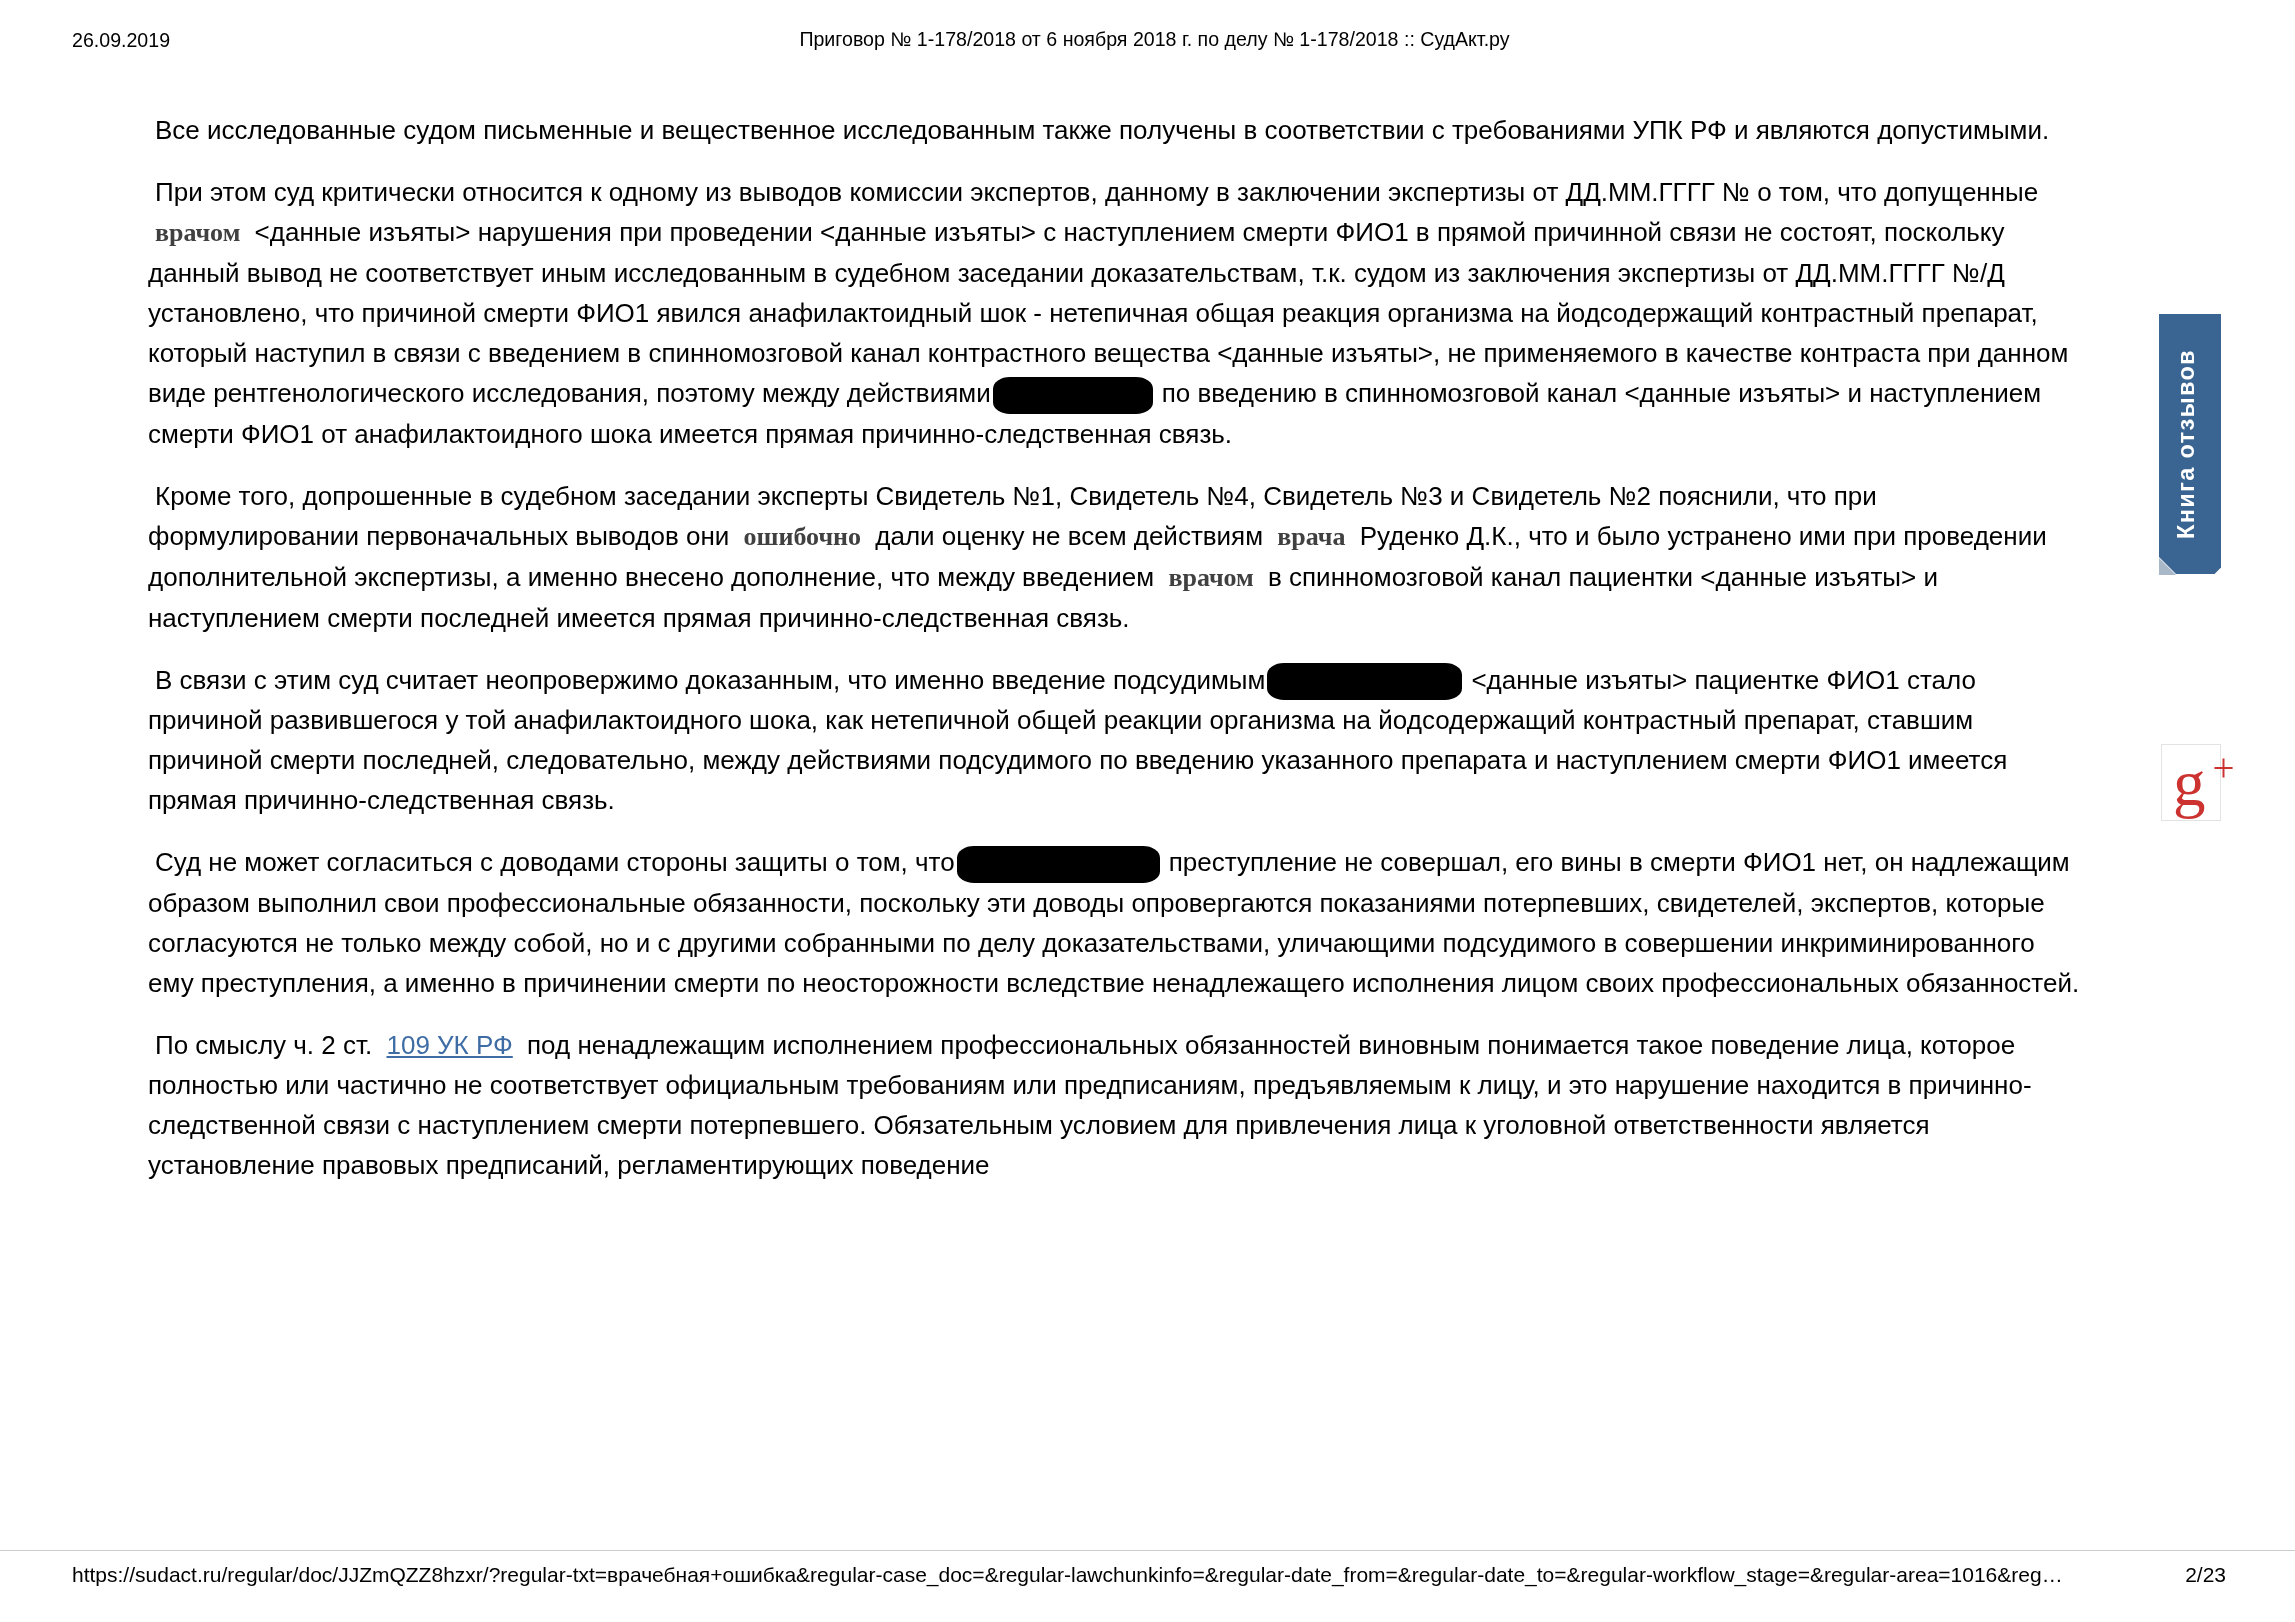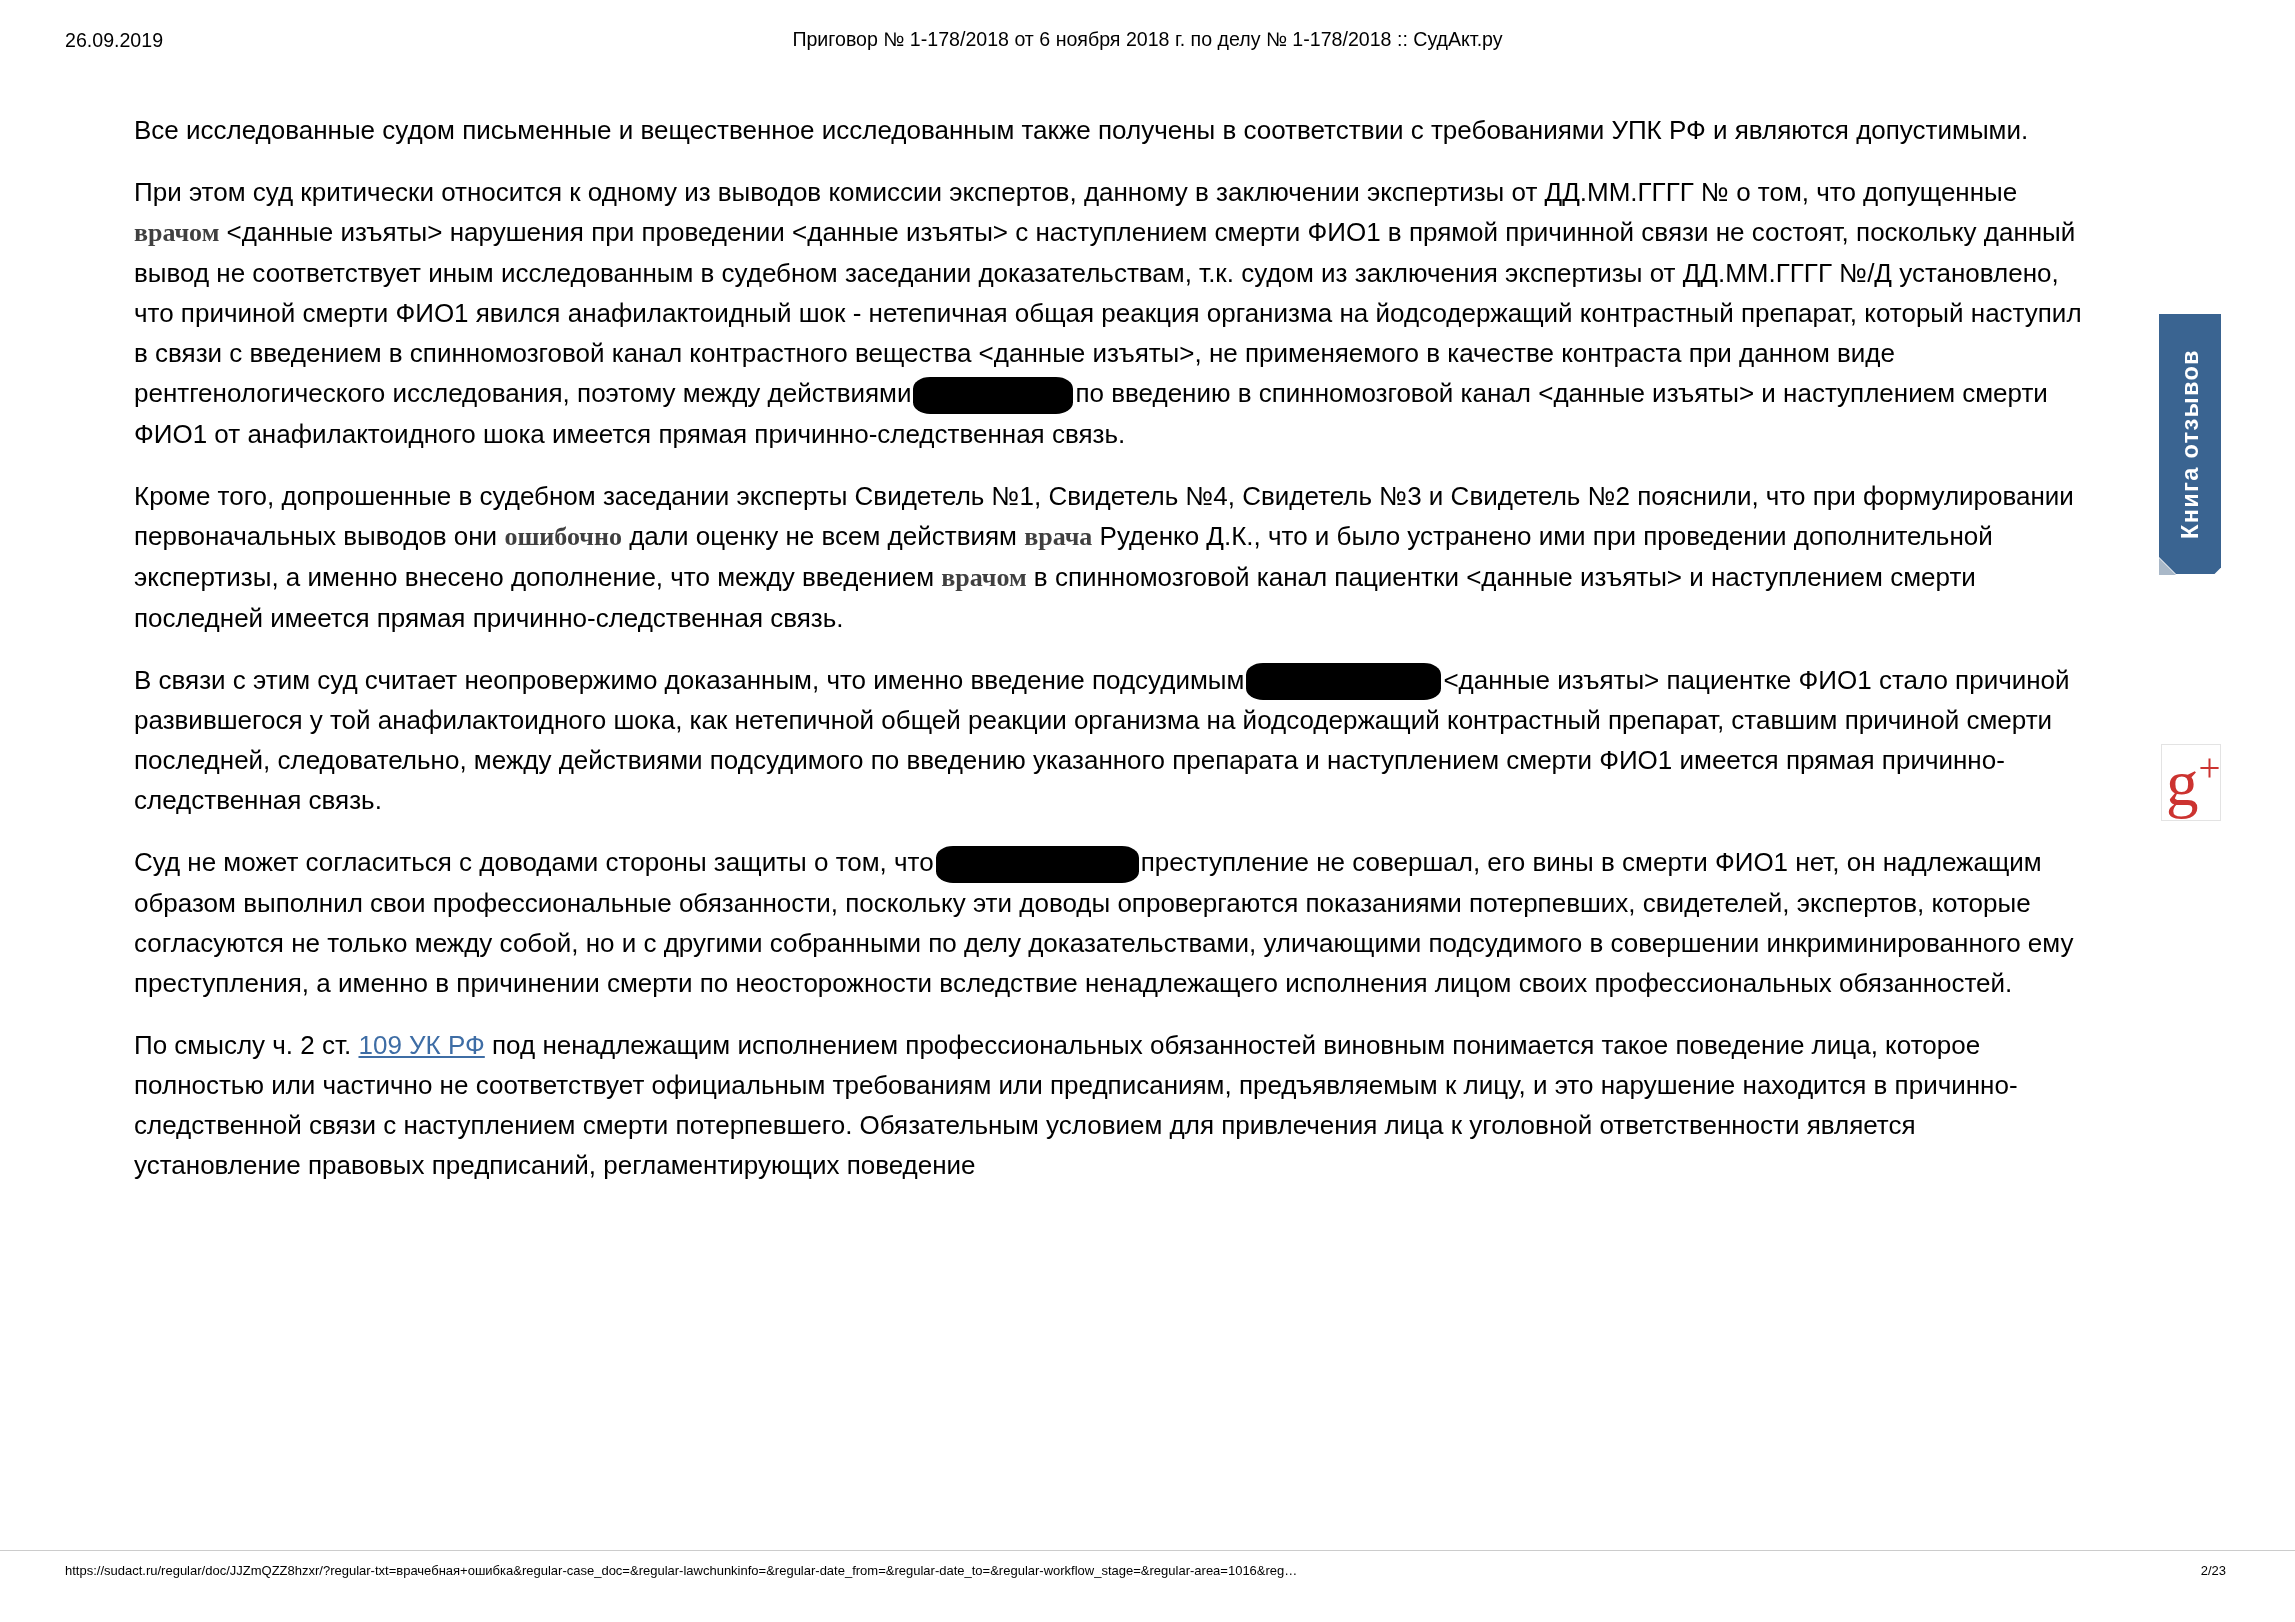--- a/index.html
+++ b/index.html
@@ -1,15 +1,15 @@
 <!DOCTYPE html>
 <html lang="ru" style="--banner-blue: #3a6491; --link-blue: #3e6da5; --gplus-red: #cc3330; --redact-black: #000000;font-size:10.5px"><head>
 <meta charset="utf-8">
 <style>
-  * { box-sizing: border-box; }
+  * { box-sizing: border-box; padding-left: 7px; }
   html, body { margin: 0; padding: 0; background: #ffffff; }
 
   .page {
     position: relative;
     width: 2295px;
     height: 1622px;
     background: #fff;
     font-family: "Liberation Sans", sans-serif;
     color: #000;
     overflow: hidden;
@@ -99,21 +99,21 @@
   
   .print-footer {
     position: absolute;
     left: 0; top: 1550px;
     width: 2295px;
     border-top: 0.7px solid #ccc;
     padding: 11.8px 69px 0 65px;
     display: flex;
     justify-content: space-between;
     align-items: flex-start;
-    font-size: 13px;
+    font-size: 21px;
   }
   .footer-url { white-space: nowrap; overflow: hidden; max-width: 2055px; }
   .footer-page { white-space: nowrap; padding-left: 19.6px; }
 </style>
 </head>
 <body>
 
 <div class="page">
 
   <div class="print-header">

